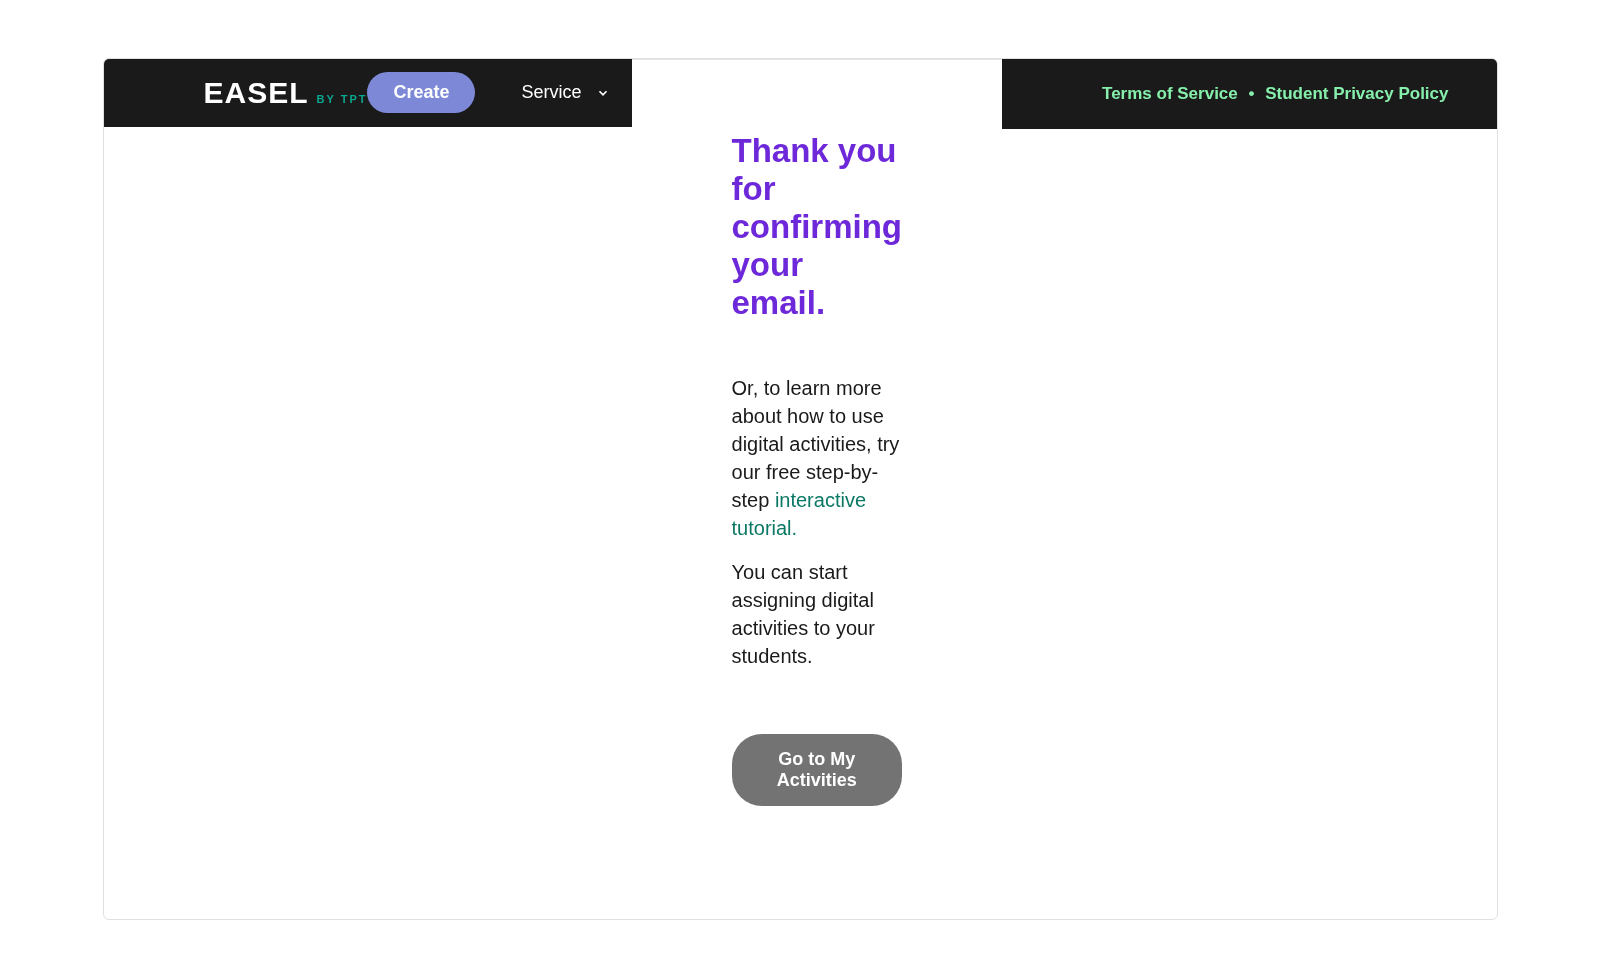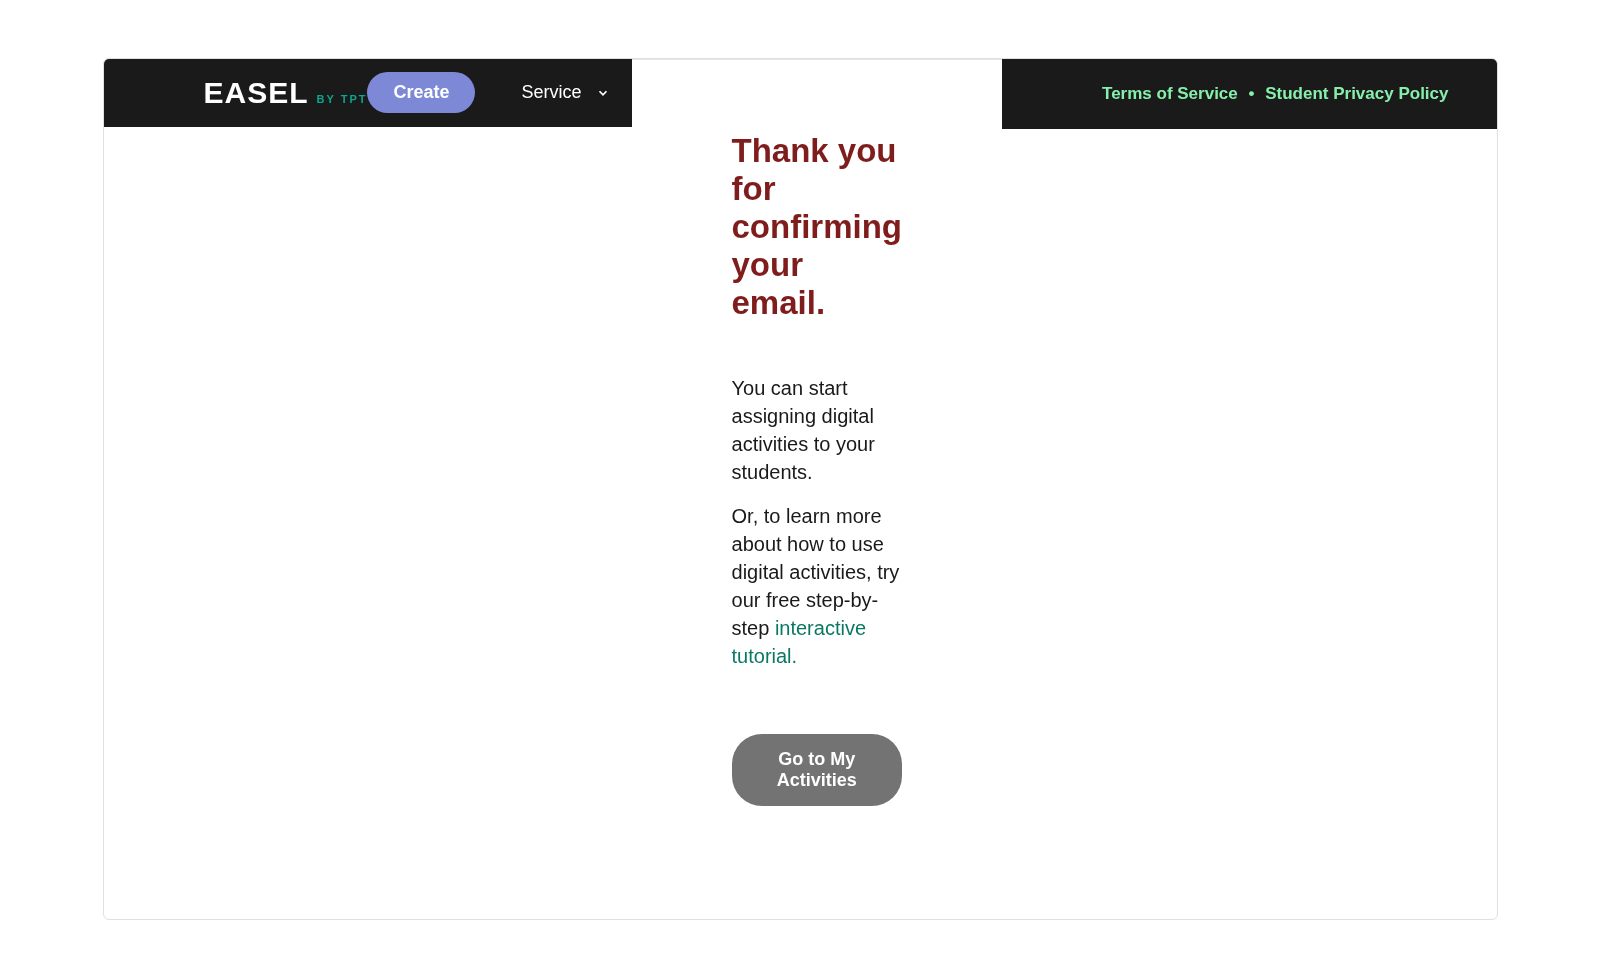--- a/index.html
+++ b/index.html
@@ -114,21 +114,21 @@
     .main-content {
       flex: 1;
       padding: 72px 100px;
       background: #ffffff;
       border-top: 1px solid #e5e5e5;
     }
     
     .page-heading {
       font-size: 33px;
       font-weight: 700;
-      color: #7f1d1d;
+      color: #6d28d9;
       margin-bottom: 52px;
     }
     
     .body-text {
       font-size: 20px;
       color: #1a1a1a;
       line-height: 1.4;
       margin-bottom: 16px;
     }
     
@@ -189,24 +189,24 @@
         <span>Service</span>
         <svg class="chevron-icon" viewBox="0 0 24 24" fill="none" stroke="#ffffff" stroke-width="3">
           <polyline points="6 9 12 15 18 9"></polyline>
         </svg>
       </div>
     </nav>
   </header>
 
   <main class="main-content">
     <h1 class="page-heading">Thank you for confirming your email.</h1>
-    <p class="body-text">You can start assigning digital activities to your students.</p>
     <p class="body-text">
       <span>Or, to learn more about how to use digital activities, try our free step-by-step </span><a class="tutorial-link">interactive tutorial.</a>
     </p>
+    <p class="body-text">You can start assigning digital activities to your students.</p>
     <button class="primary-button">Go to My Activities</button>
   </main>
 
   <footer class="footer">
     <div class="footer-text">
       <span class="footer-link">Terms of Service</span>
       <span class="footer-sep">•</span>
       <span class="footer-link">Student Privacy Policy</span>
     </div>
   </footer>

